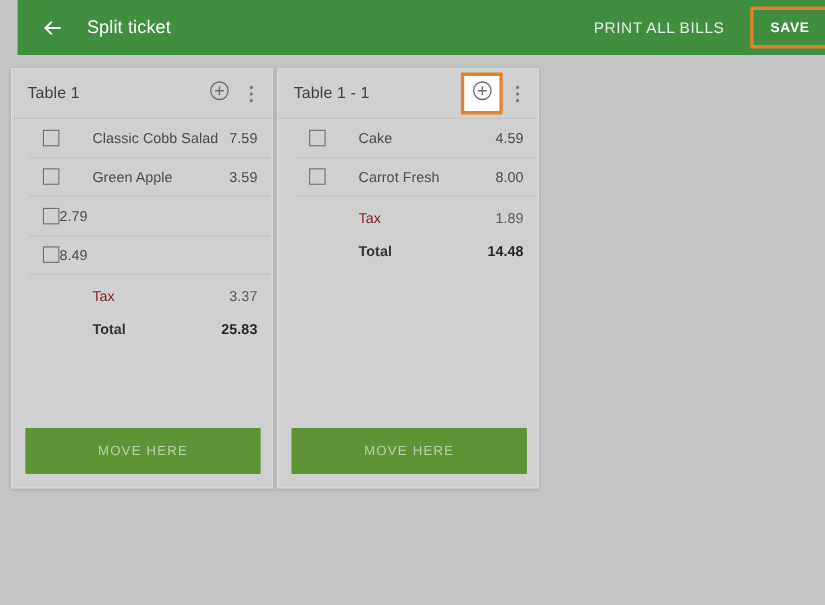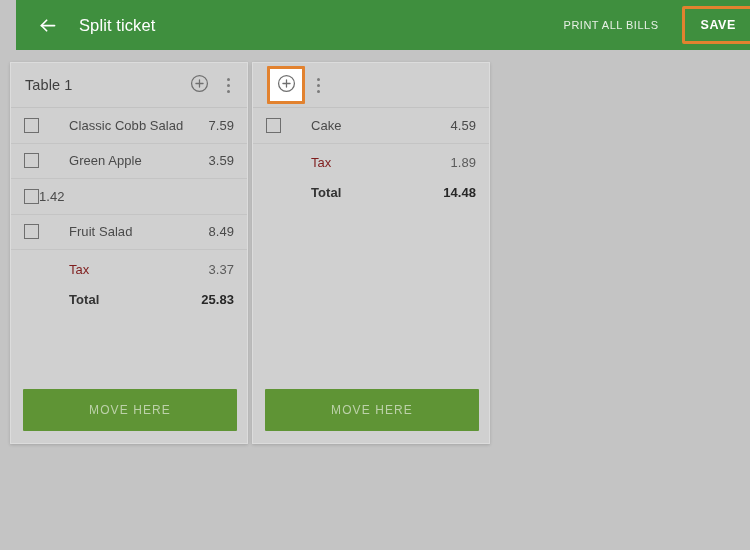--- a/index.html
+++ b/index.html
@@ -44,21 +44,21 @@
     font-size: 16.5px;
     font-weight: 400;
     margin-left: 13px;
     letter-spacing: 0.1px;
   }
 
   .appbar-spacer { flex: 1; }
 
   .print-btn {
     color: #e7f0e5;
-    font-size: 11px;
+    font-size: 14px;
     letter-spacing: 0.5px;
     font-weight: 500;
     padding: 8px 6px;
     cursor: pointer;
     white-space: nowrap;
   }
 
   .save-wrap {
     margin-left: 18px;
     margin-right: 12px;
@@ -155,20 +155,21 @@
 
   
   .rows { flex: 1; overflow: hidden; }
 
   .row {
     height: 35.5px;
     display: flex;
     align-items: center;
     padding: 0 13px 0 13px;
     border-bottom: 1px solid #c4c4c4;
+    margin-left: 15px;
   }
   .row.summary { border-bottom: none; height: 30px; }
   .row.summary.first-sum { margin-top: 4px; }
 
   .cbox {
     width: 15px; height: 15px;
     border: 1.6px solid #6e6e6e;
     background: transparent;
     flex: none;
     cursor: pointer;
@@ -259,45 +260,45 @@
         <div class="row-label">Classic Cobb Salad</div>
         <div class="row-price">7.59</div>
       </div>
       <div class="row">
         <div class="cbox"></div>
         <div class="row-label">Green Apple</div>
         <div class="row-price">3.59</div>
       </div>
       <div class="row">
         <div class="cbox"></div>
-        <div class="row-price">1.42</div>
-      </div>
-      <div class="row">
-        <div class="cbox"></div>
-        <div class="row-label">Fruit Salad</div>
+        <div class="row-price">2.79</div>
+      </div>
+      <div class="row">
+        <div class="cbox"></div>
         <div class="row-price">8.49</div>
       </div>
 
       <div class="row summary first-sum">
         <div class="row-label">Tax</div>
         <div class="row-price">3.37</div>
       </div>
       <div class="row summary total">
         <div class="row-label">Total</div>
         <div class="row-price">25.83</div>
       </div>
     </div>
 
     <div class="move-wrap">
       <div class="move-btn">MOVE HERE</div>
     </div>
   </div>
 
   <div class="card">
     <div class="card-head">
+      <div class="card-title">Table 1 - 1</div>
       <div class="icon-btn highlighted">
         <span>
           <svg width="19" height="19" viewBox="0 0 24 24" fill="none" stroke="#6f6f6f" stroke-width="1.6" stroke-linecap="round">
             <circle cx="12" cy="12" r="10"></circle>
             <line x1="12" y1="7.5" x2="12" y2="16.5"></line>
             <line x1="7.5" y1="12" x2="16.5" y2="12"></line>
           </svg>
         </span>
       </div>
       <div class="dots">
@@ -306,20 +307,25 @@
         <i></i>
       </div>
     </div>
 
     <div class="rows">
       <div class="row">
         <div class="cbox"></div>
         <div class="row-label">Cake</div>
         <div class="row-price">4.59</div>
       </div>
+      <div class="row">
+        <div class="cbox"></div>
+        <div class="row-label">Carrot Fresh</div>
+        <div class="row-price">8.00</div>
+      </div>
 
       <div class="row summary first-sum">
         <div class="row-label">Tax</div>
         <div class="row-price">1.89</div>
       </div>
       <div class="row summary total">
         <div class="row-label">Total</div>
         <div class="row-price">14.48</div>
       </div>
     </div>

